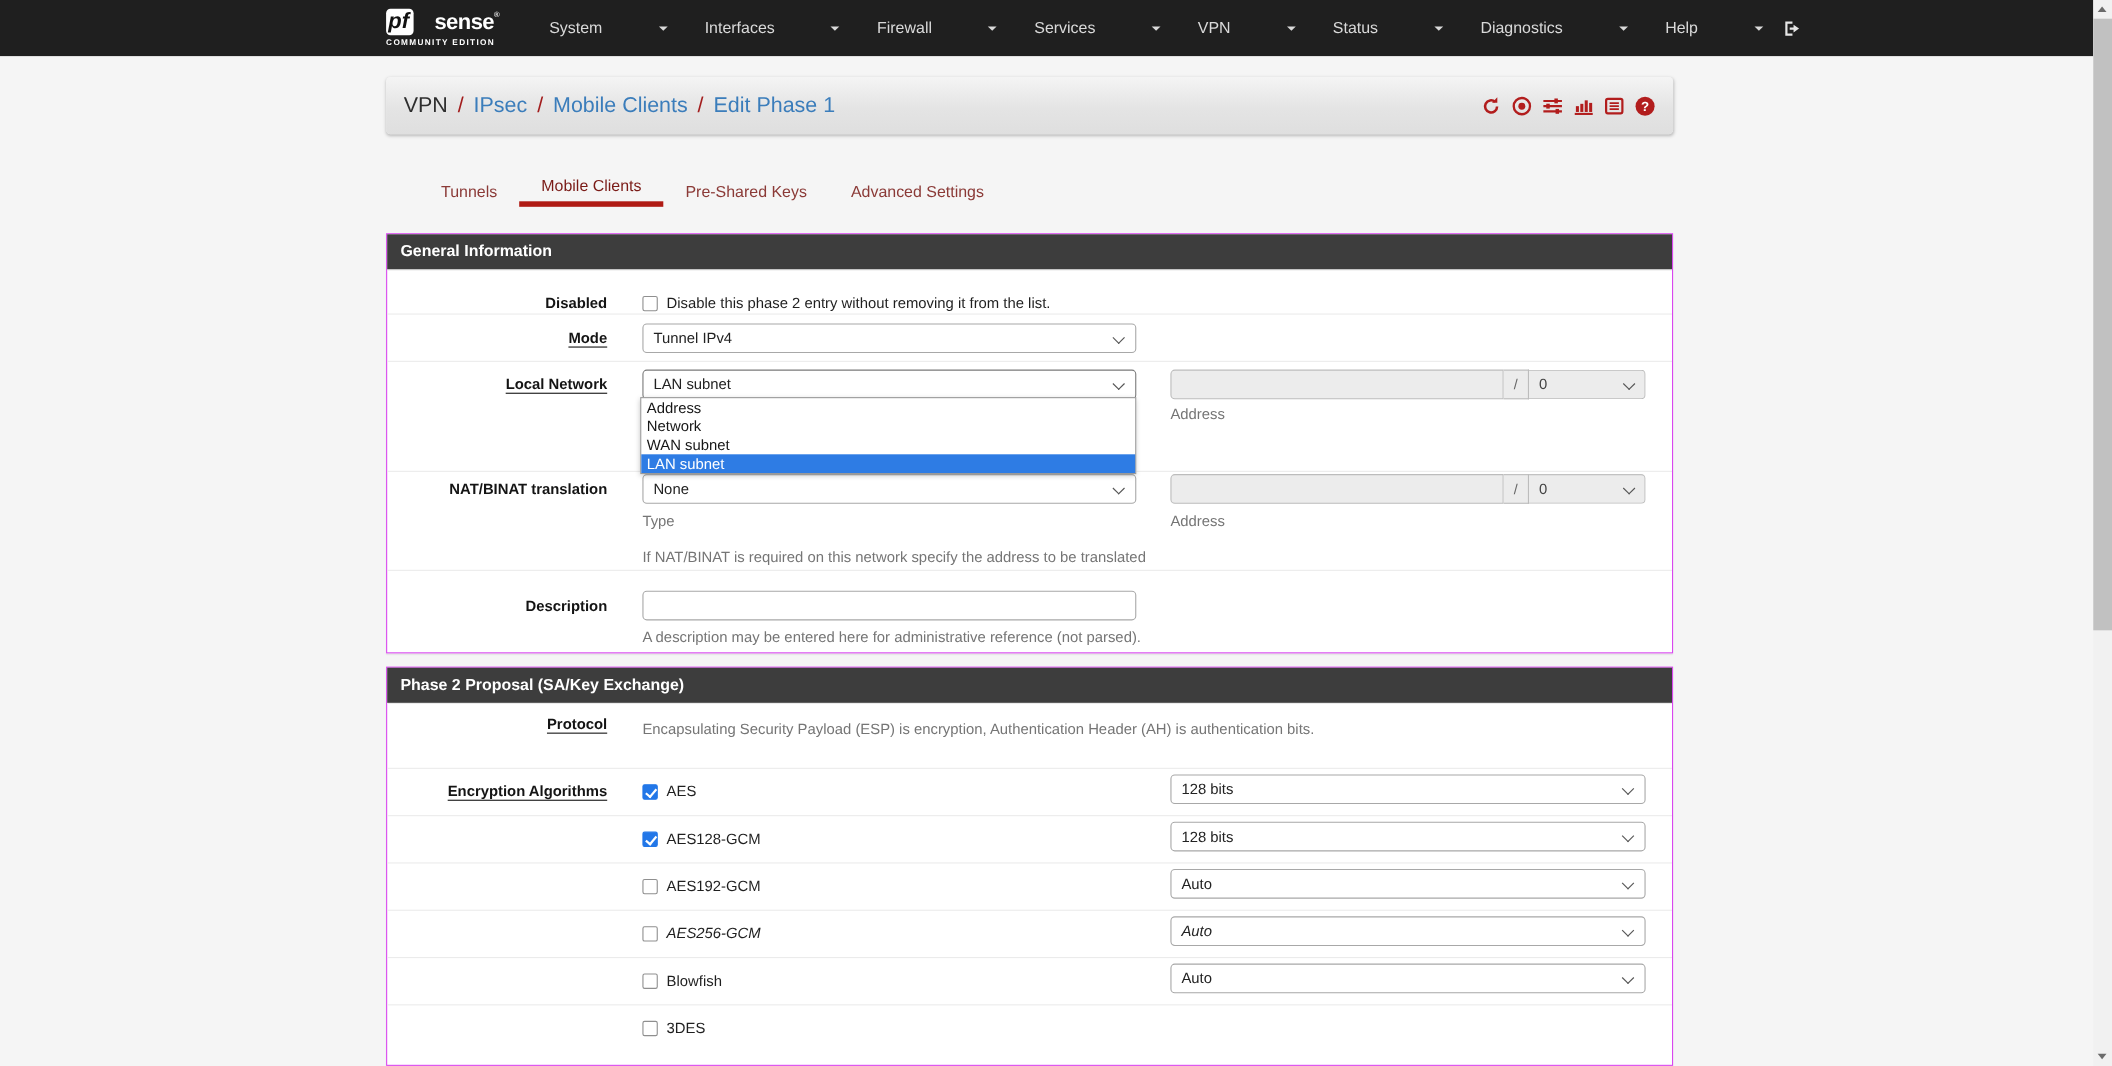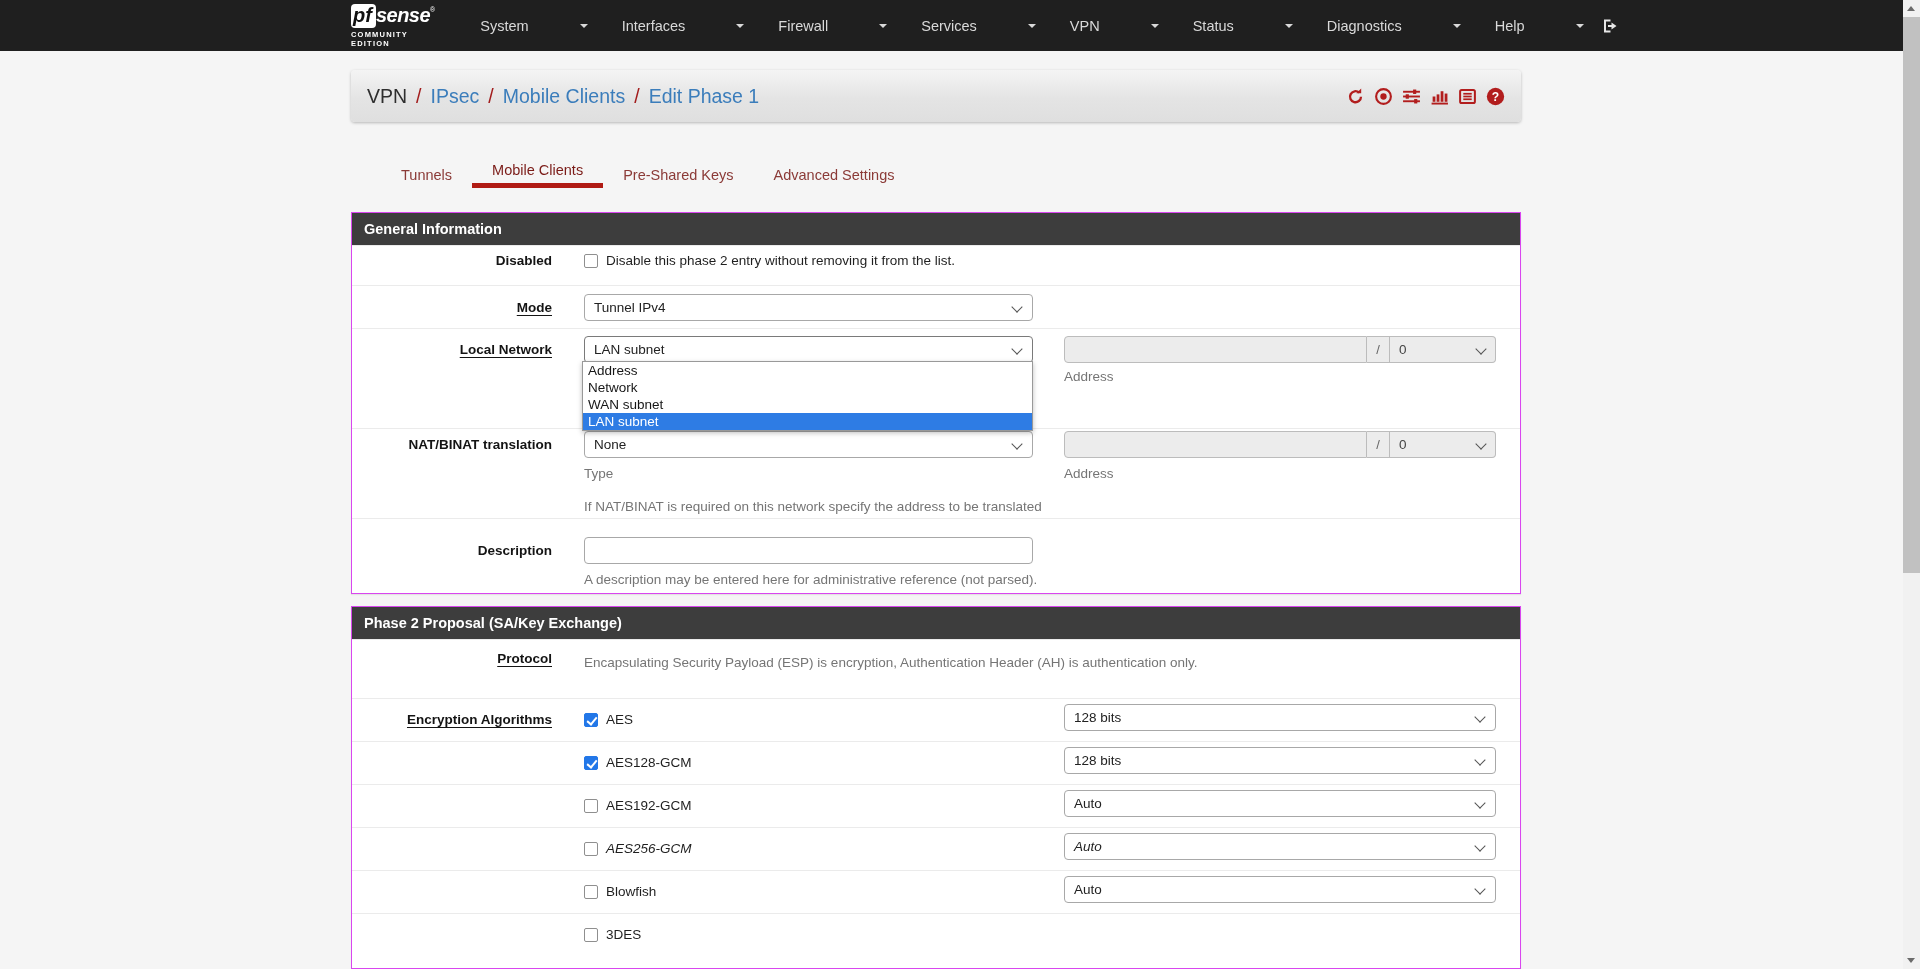--- a/index.html
+++ b/index.html
@@ -8,21 +8,21 @@
     position:relative; background:#f5f5f5;
     font-family:"Liberation Sans","DejaVu Sans",sans-serif;
     color:#1f1f1f; font-size:13.5px;
   }
   
   .navbar { position:absolute; top:0; left:0; width:1903px; height:51px; background:#1f1f1f; }
   .nav-inner { width:1170px; margin-left:351px; height:100%; display:flex; align-items:center; }
   .brand { display:flex; flex-direction:column; margin-right:28px; cursor:pointer; }
   .brandrow { display:flex; align-items:center; }
   .pfbox { background:#fff; color:#111; font-weight:bold; font-style:italic; font-size:20px; line-height:22px; padding:0 4px 2px 2px; border-radius:4px; }
-  .sense { color:#fff; font-weight:bold; font-style:italic; font-size:20px; letter-spacing:-0.5px; margin-left:0; }
+  .sense { color:#fff; font-weight:bold; font-size:20px; letter-spacing:-0.5px; margin-left:19px; }
   .reg { color:#fff; font-size:7px; align-self:flex-start; margin-top:2px; }
   .edition { color:#fff; font-size:7.5px; font-weight:bold; letter-spacing:1.2px; margin-top:2px; }
   .nav { display:flex; align-items:center; height:100%; }
   .nav-item { padding:0 17px; height:100%; display:flex; align-items:center; color:#d9d9d9; font-size:14.5px; cursor:pointer; white-space:nowrap;gap:44px; }
   .caret { display:inline-block; width:0; height:0; border-left:4px solid transparent; border-right:4px solid transparent; border-top:4px solid #d9d9d9; margin-left:7px; }
   .logout { margin-left:auto; cursor:pointer; display:flex; align-items:center; }
   
   .scrollbar { position:absolute; right:0; top:0; width:17px; height:969px; background:#f1f1f1; z-index:50; }
   .sb-up,.sb-down { position:absolute; left:0; width:17px; height:17px; }
   .sb-up { top:0; } .sb-down { bottom:0; }
@@ -209,21 +209,21 @@
   <li class="active"><span>Mobile Clients</span></li>
   <li><span>Pre-Shared Keys</span></li>
   <li><span>Advanced Settings</span></li>
 </ul>
 
 <div class="panel" id="panel1">
   <div class="phead">
       <span>General Information</span>
     </div>
 
-  <div class="frow" style="height:40px;padding-top:7px;">
+  <div class="frow" style="height:40px;padding-top:22px;">
     <div class="lbl sm">Disabled</div>
     <div class="ct">
       <div class="cbline">
         <span class="cb"></span>
         <span>Disable this phase 2 entry without removing it from the list.</span>
       </div>
     </div>
   </div>
 
   <div class="frow" style="height:43px;padding-top:8px;">
@@ -290,21 +290,21 @@
 </div>
 
 <div class="panel" id="panel2">
   <div class="phead">
       <span>Phase 2 Proposal (SA/Key Exchange)</span>
     </div>
 
   <div class="frow" style="height:59px;padding-top:5px;">
     <div class="lbl"><span class="u">Protocol</span></div>
     <div class="ct">
-      <div class="helper" style="margin-top:10px;">Encapsulating Security Payload (ESP) is encryption, Authentication Header (AH) is authentication only.</div>
+      <div class="helper" style="margin-top:10px;">Encapsulating Security Payload (ESP) is encryption, Authentication Header (AH) is authentication bits.</div>
     </div>
   </div>
 
   <div class="frow encrow" style="height:43px;">
     <div class="lbl sm" style="margin-top:13px;"><span class="u">Encryption Algorithms</span></div>
     <div class="ct ctgrid">
       <div class="cbline enc-cbline">
         <span class="cb checked"></span>
         <span>AES</span>
       </div>

